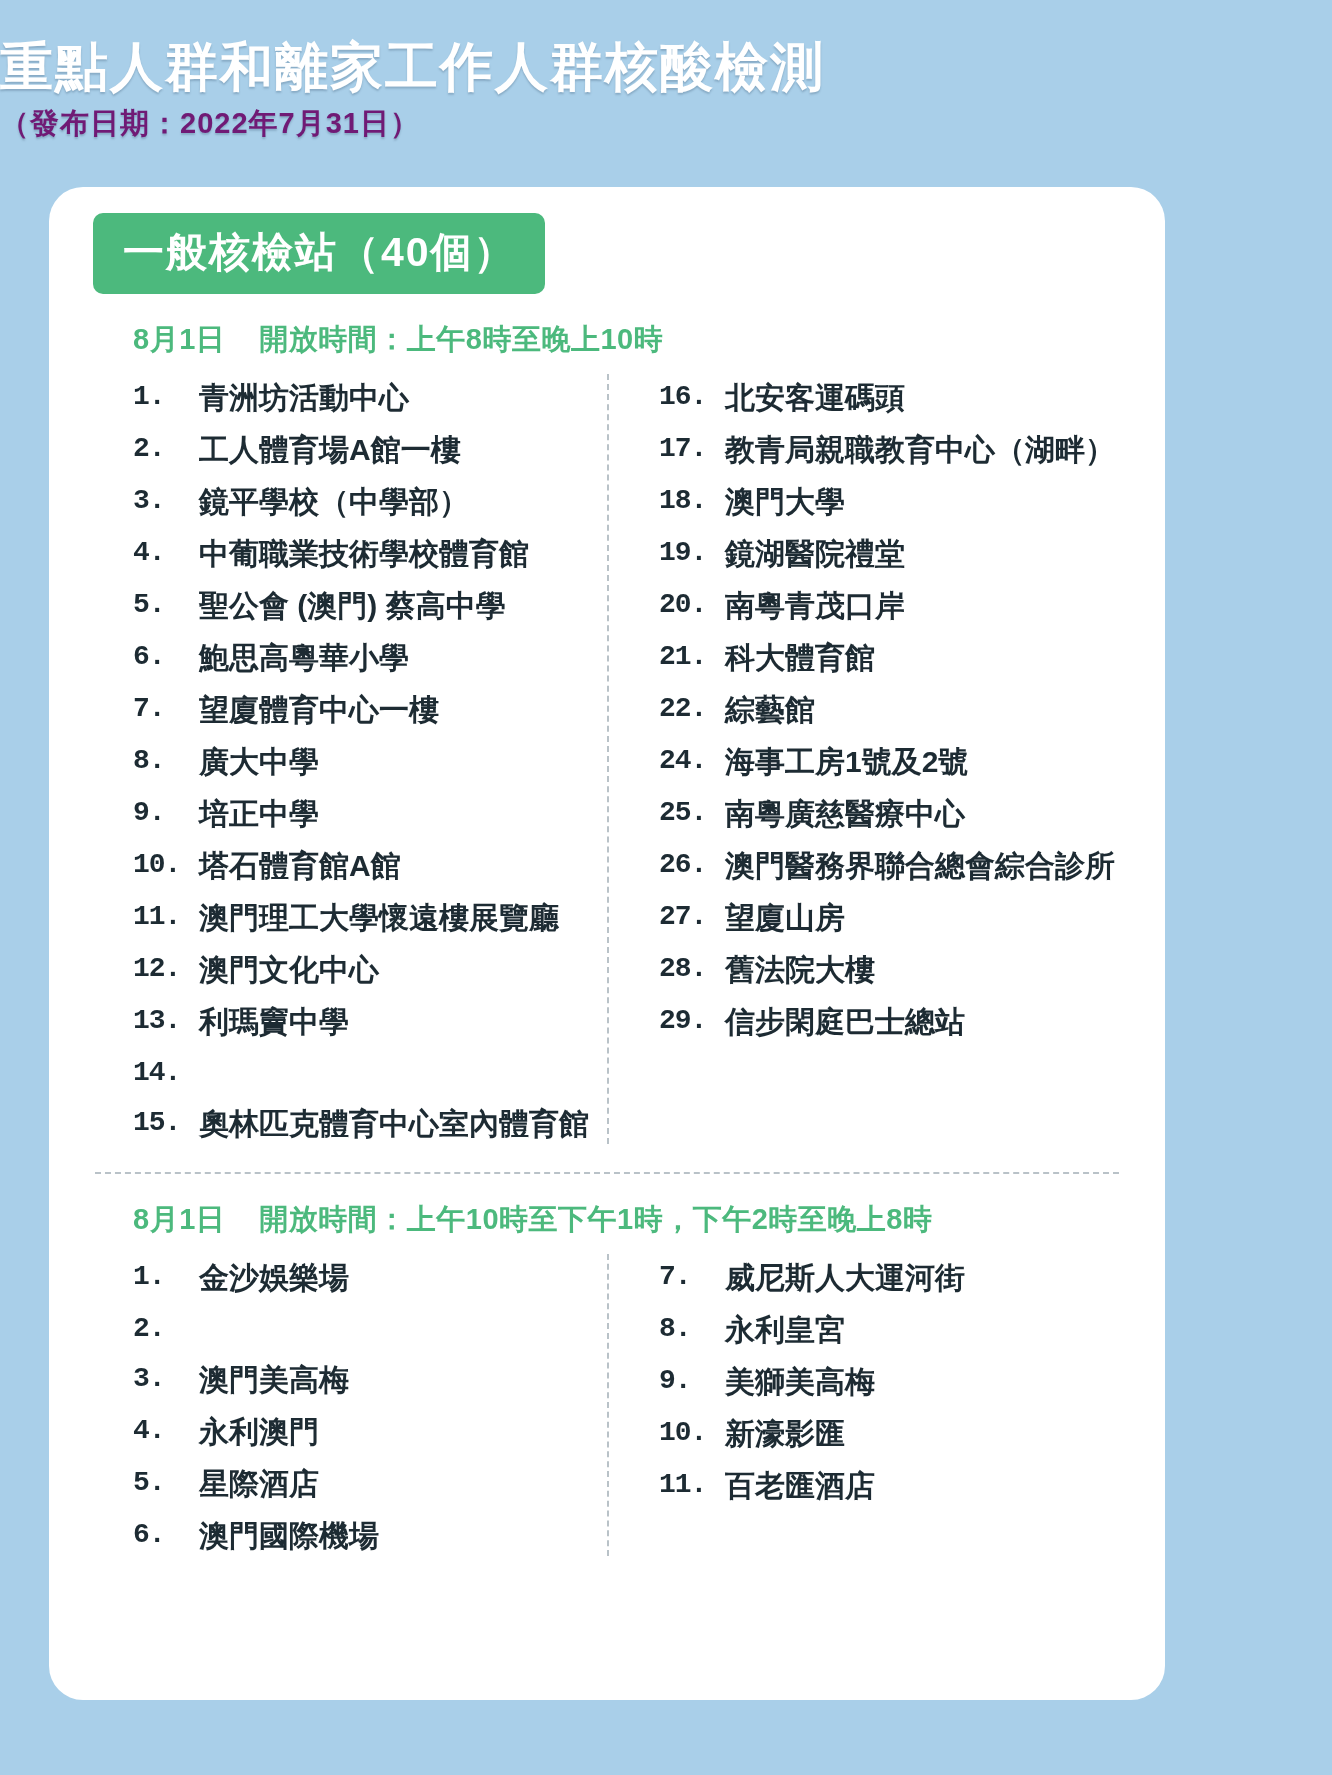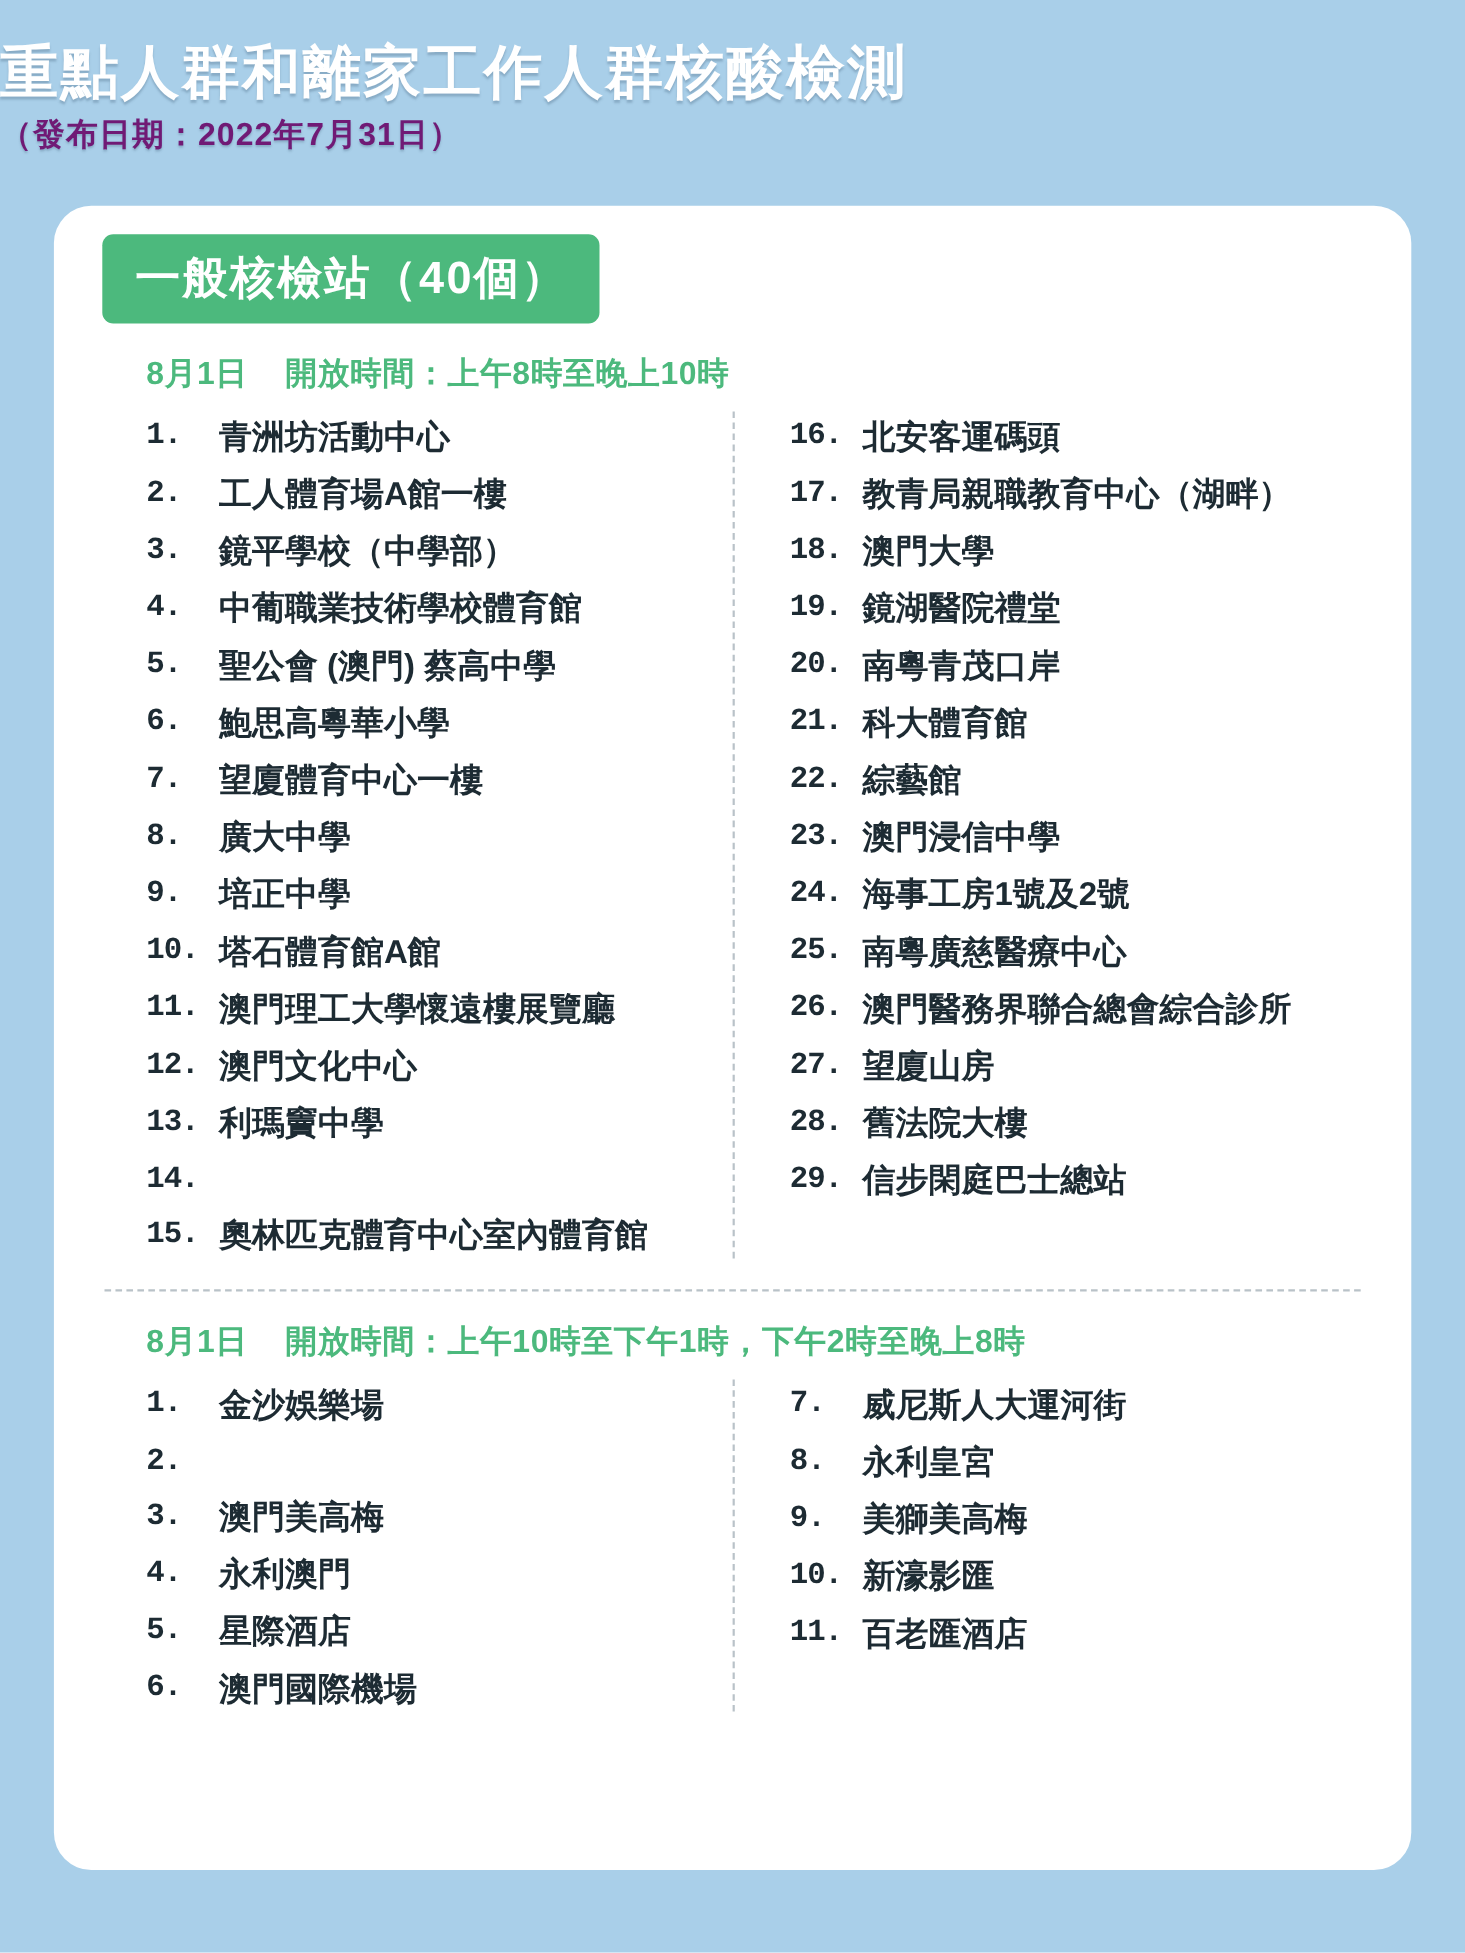--- a/index.html
+++ b/index.html
@@ -38,21 +38,21 @@
     color: #701a75;
     letter-spacing: 1px;
     line-height: 1.35;
     margin-top: 4px;
     text-shadow: 0 2px 2px rgba(60,90,115,0.30);
   }
   .card {
     position: absolute;
     left: 49px;
     top: 187px;
-    width: 1234px;
+    width: 1116px;
     height: 1513px;
     background: #ffffff;
     border-radius: 34px;
     box-sizing: border-box;
     padding: 26px 40px 20px 40px;
   }
   .section-badge {
     display: inline-block;
     background: #4cb97d;
     color: #ffffff;
@@ -223,24 +223,20 @@
             </div>
           <div class="item">
               <span class="num">21.</span>
               <span class="txt">科大體育館</span>
             </div>
           <div class="item">
               <span class="num">22.</span>
               <span class="txt">綜藝館</span>
             </div>
           <div class="item">
-              <span class="num">23.</span>
-              <span class="txt">澳門浸信中學</span>
-            </div>
-          <div class="item">
               <span class="num">24.</span>
               <span class="txt">海事工房1號及2號</span>
             </div>
           <div class="item">
               <span class="num">25.</span>
               <span class="txt">南粵廣慈醫療中心</span>
             </div>
           <div class="item">
               <span class="num">26.</span>
               <span class="txt">澳門醫務界聯合總會綜合診所</span>

